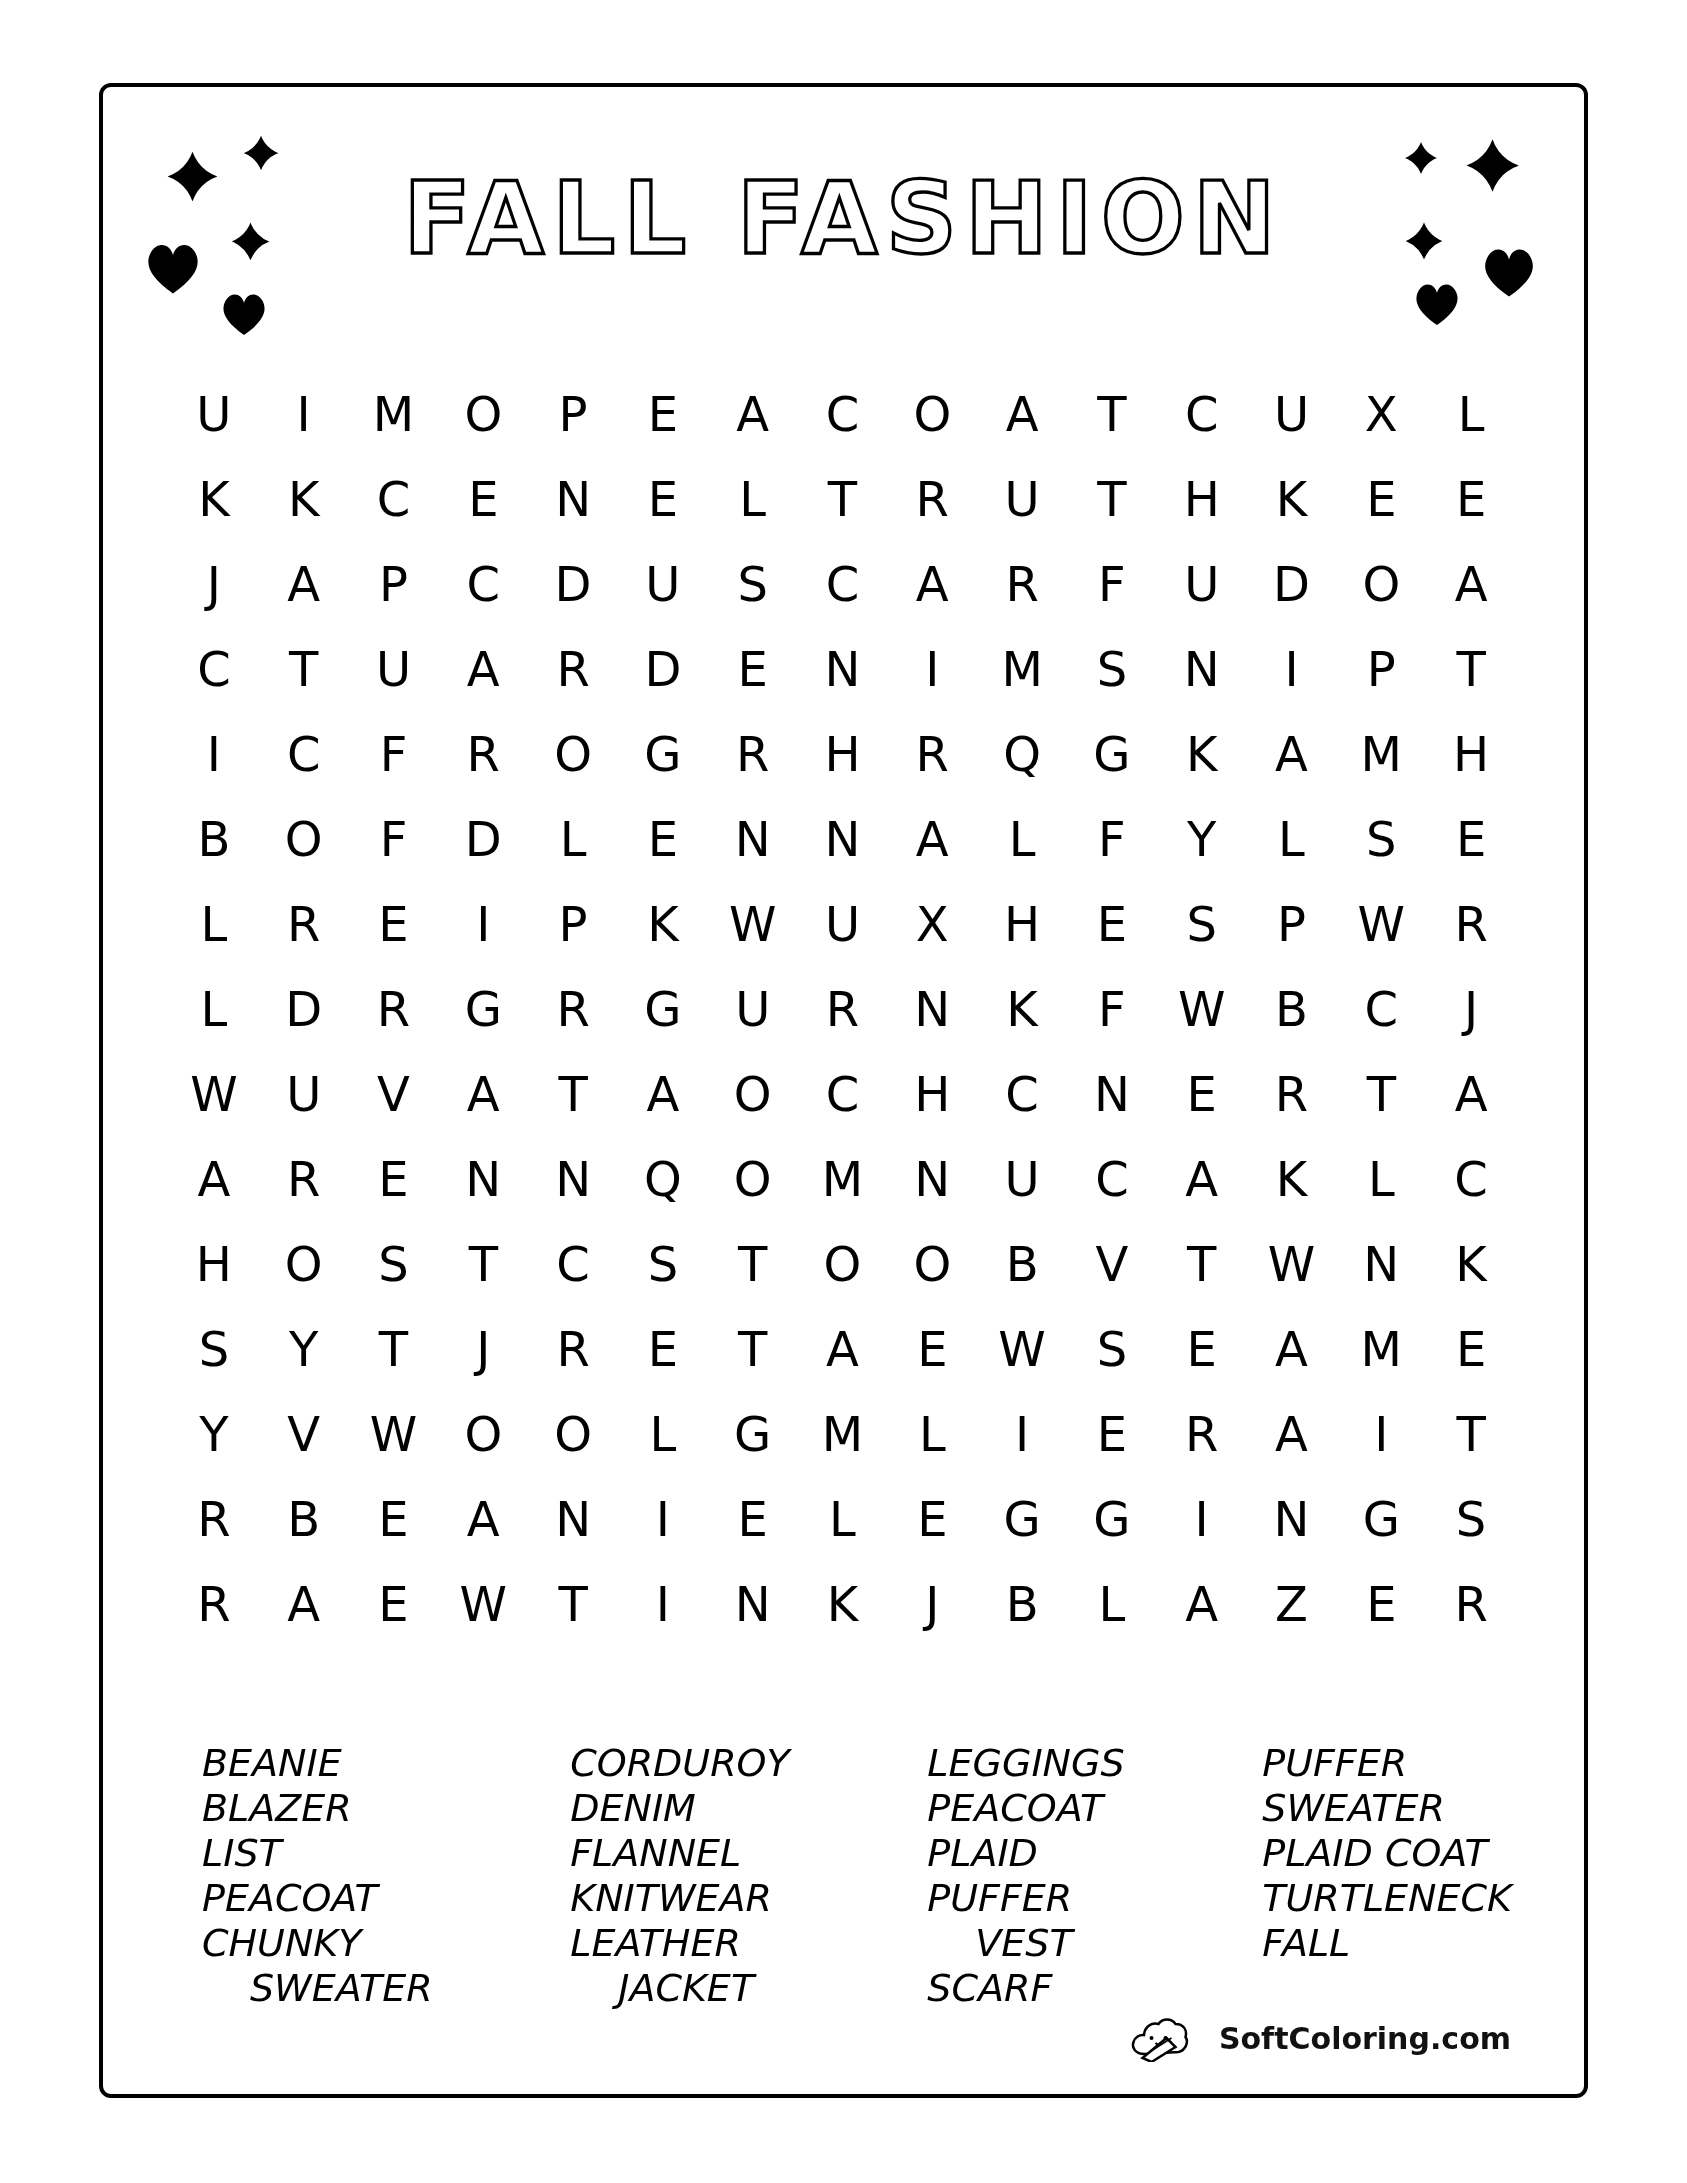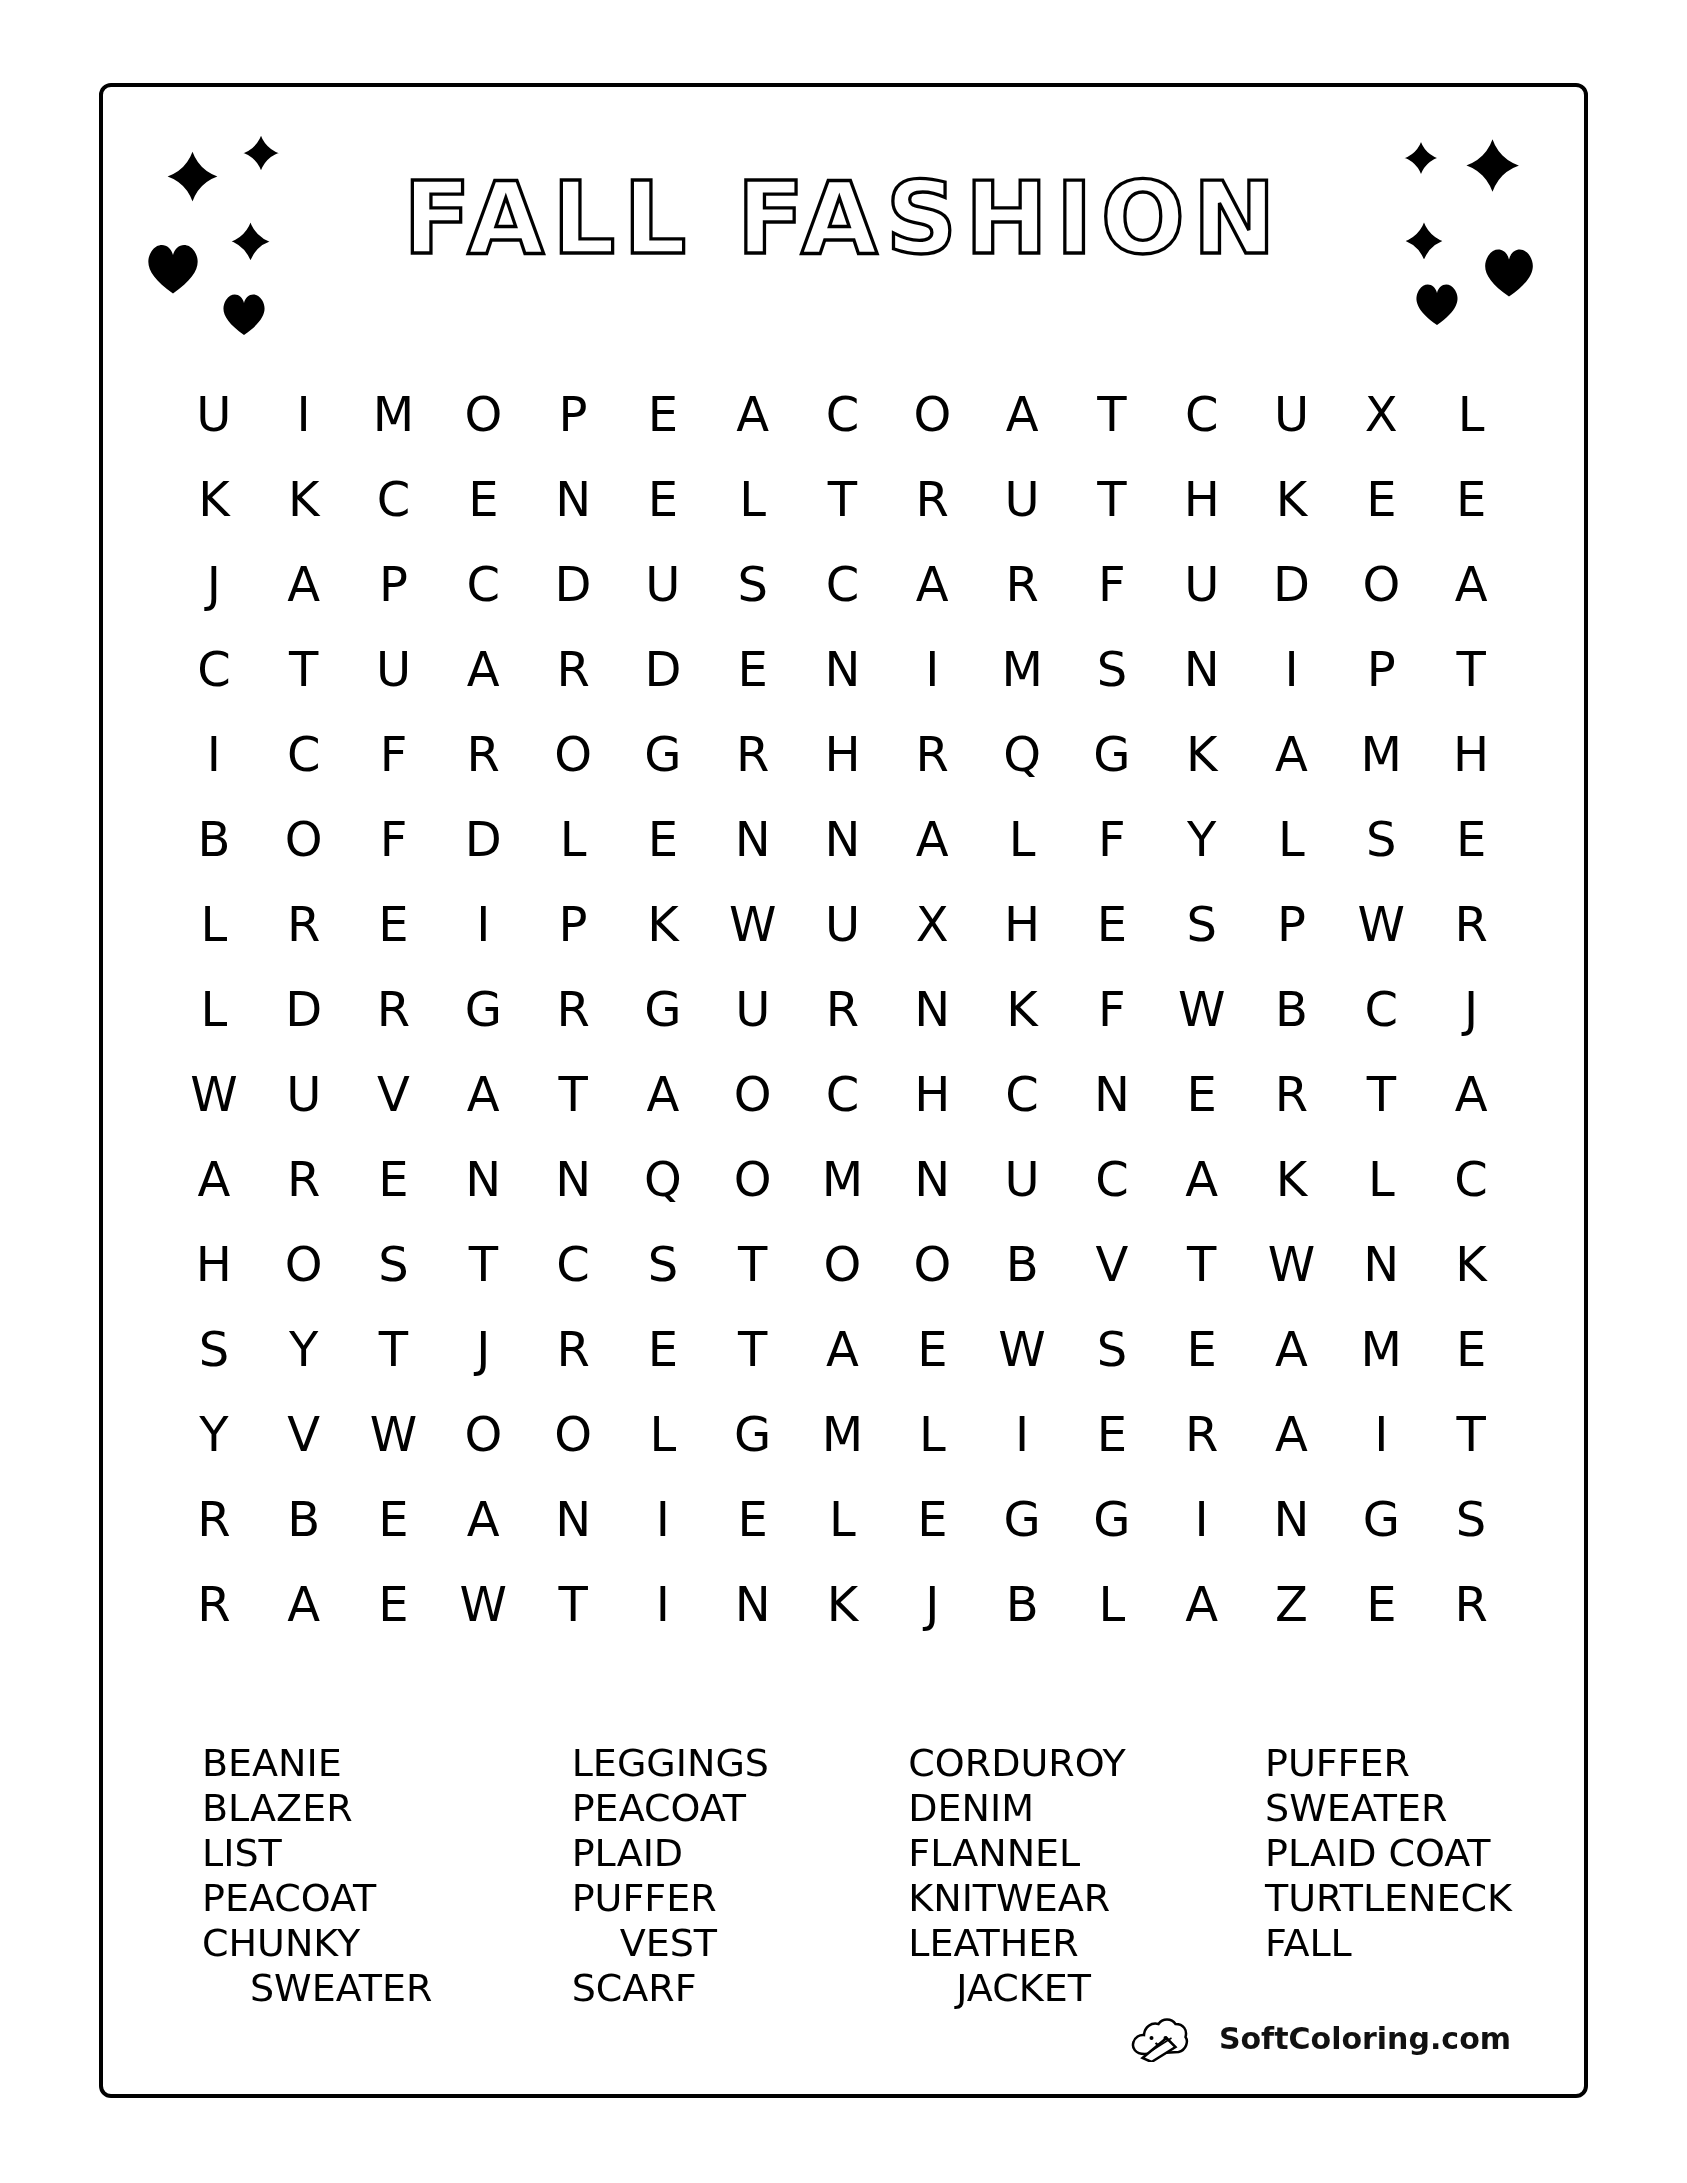--- a/index.html
+++ b/index.html
@@ -112,21 +112,21 @@
     width: 1310px;
     display: flex;
     justify-content: space-between;
   }
   .wl-col {
     font-family: "DejaVu Sans", sans-serif;
     font-size: 38px;
     line-height: 1.15;
     white-space: nowrap;
   }
-  .wl-col div { padding: 0.7px 0; }
+  .wl-col div { padding: 0.7px 0; font-style: italic; }
   .wl-col .indent { padding-left: 48px; }
 
   
   .logo {
     position: absolute;
     right: 73px;
     bottom: 30px;
     display: flex;
     align-items: center;
     gap: 29px;
@@ -435,34 +435,34 @@
     <div class="wordlist" id="wordlist">
         <div class="wl-col">
           <div class="">BEANIE</div>
           <div class="">BLAZER</div>
           <div class="">LIST</div>
           <div class="">PEACOAT</div>
           <div class="">CHUNKY</div>
           <div class="indent">SWEATER</div>
         </div>
         <div class="wl-col">
+          <div class="">CORDUROY</div>
+          <div class="">DENIM</div>
+          <div class="">FLANNEL</div>
+          <div class="">KNITWEAR</div>
+          <div class="">LEATHER</div>
+          <div class="indent">JACKET</div>
+        </div>
+        <div class="wl-col">
           <div class="">LEGGINGS</div>
           <div class="">PEACOAT</div>
           <div class="">PLAID</div>
           <div class="">PUFFER</div>
           <div class="indent">VEST</div>
           <div class="">SCARF</div>
-        </div>
-        <div class="wl-col">
-          <div class="">CORDUROY</div>
-          <div class="">DENIM</div>
-          <div class="">FLANNEL</div>
-          <div class="">KNITWEAR</div>
-          <div class="">LEATHER</div>
-          <div class="indent">JACKET</div>
         </div>
         <div class="wl-col">
           <div class="">PUFFER</div>
           <div class="">SWEATER</div>
           <div class="">PLAID COAT</div>
           <div class="">TURTLENECK</div>
           <div class="">FALL</div>
         </div>
       </div>
 

